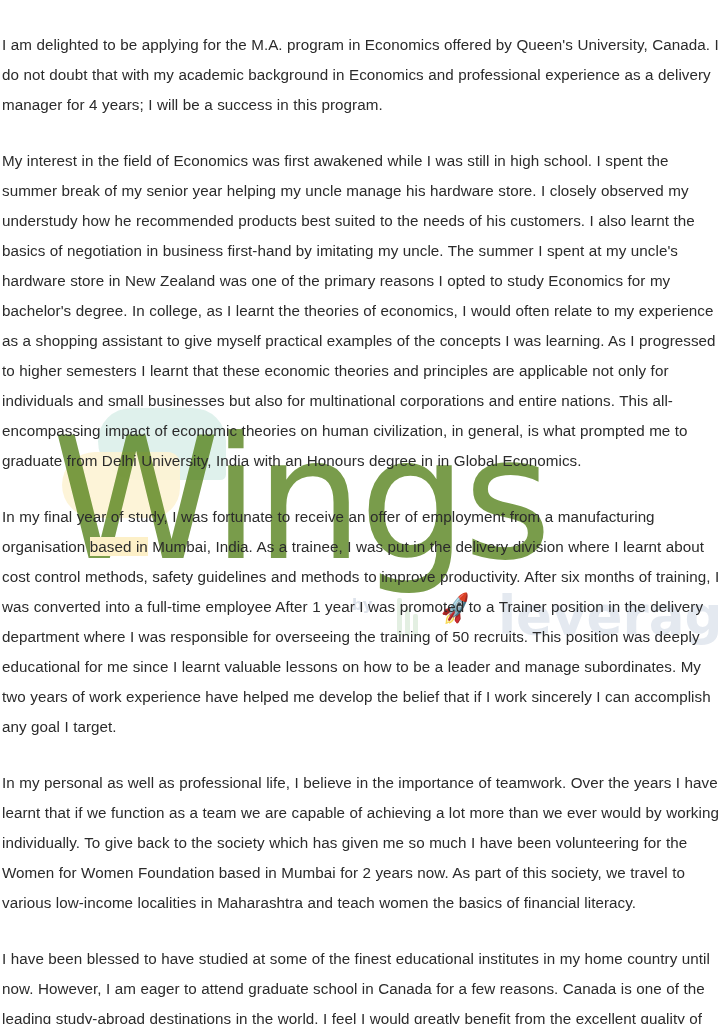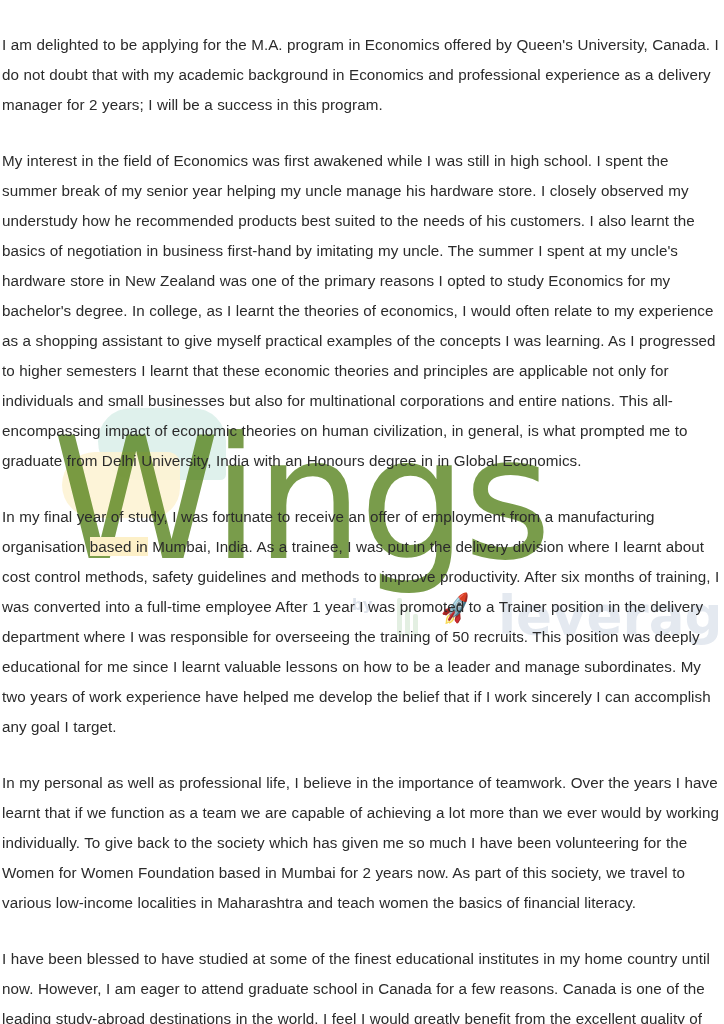--- a/index.html
+++ b/index.html
@@ -146,21 +146,21 @@
     </span>
     <span class="wm-rocket">🚀</span>
     <span class="wm-leverage">
       <span class="wm-l1">leverage</span>
     </span>
   </div>
 </div>
 
 <main id="document-body">
 
-  <p class="para">I am delighted to be applying for the M.A. program in Economics offered by Queen's University, Canada. I do not doubt that with my academic background in Economics and professional experience as a delivery manager for 2 years; I will be a success in this program.</p>
+  <p class="para">I am delighted to be applying for the M.A. program in Economics offered by Queen's University, Canada. I do not doubt that with my academic background in Economics and professional experience as a delivery manager for 4 years; I will be a success in this program.</p>
 
   <p class="para">My interest in the field of Economics was first awakened while I was still in high school. I spent the summer break of my senior year helping my uncle manage his hardware store. I closely observed my understudy how he recommended products best suited to the needs of his customers. I also learnt the basics of negotiation in business first-hand by imitating my uncle. The summer I spent at my uncle's hardware store in New Zealand was one of the primary reasons I opted to study Economics for my bachelor's degree. In college, as I learnt the theories of economics, I would often relate to my experience as a shopping assistant to give myself practical examples of the concepts I was learning. As I progressed to higher semesters I learnt that these economic theories and principles are applicable not only for individuals and small businesses but also for multinational corporations and entire nations. This all-encompassing impact of economic theories on human civilization, in general, is what prompted me to graduate from Delhi University, India with an Honours degree in in Global Economics.</p>
 
   <p class="para">
     <span>In my final year of study, I was fortunate to receive an offer of employment from a manufacturing organisation </span><span class="hl">based in</span><span> Mumbai, India. As a trainee, I was put in the delivery division where I learnt about cost control methods, safety guidelines and methods to improve productivity. After six months of training, I was converted into a full-time employee After 1 year I was promoted to a Trainer position in the delivery department where I was responsible for overseeing the training of 50 recruits. This position was deeply educational for me since I learnt valuable lessons on how to be a leader and manage subordinates. My two years of work experience have helped me develop the belief that if I work sincerely I can accomplish any goal I target.</span>
   </p>
 
   <p class="para">In my personal as well as professional life, I believe in the importance of teamwork. Over the years I have learnt that if we function as a team we are capable of achieving a lot more than we ever would by working individually. To give back to the society which has given me so much I have been volunteering for the Women for Women Foundation based in Mumbai for 2 years now. As part of this society, we travel to various low-income localities in Maharashtra and teach women the basics of financial literacy.</p>
 
   <p class="para">I have been blessed to have studied at some of the finest educational institutes in my home country until now. However, I am eager to attend graduate school in Canada for a few reasons. Canada is one of the leading study-abroad destinations in the world. I feel I would greatly benefit from the excellent quality of education as well as from the international community at the University. I strive to get myself out of my comfort zone and explore new opportunities. Therefore I feel a place in this competitive Economics program opportunity to grow professionally as well as personally</p>

